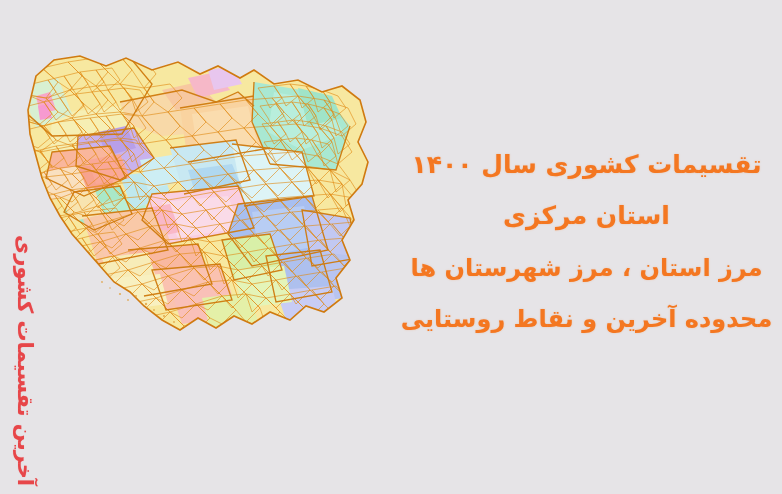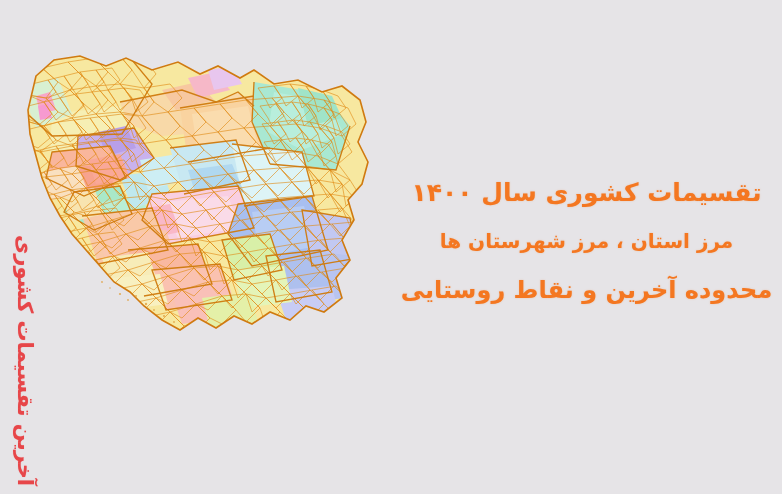--- a/index.html
+++ b/index.html
@@ -72,21 +72,21 @@
   .headline {
     color: #f47721;
     font-weight: 700;
     text-align: center;
     white-space: nowrap;
     direction: rtl;
     text-shadow: 0 0 2px rgba(244,119,33,0.28);
   }
   .line-1 { font-size: 25px; margin: 0 0 22px 0; }
   .line-2 { font-size: 25px; margin: 0 0 24px 0; }
-  .line-3 { font-size: 20px; margin: 0 0 23px 0; }
+  .line-3 { font-size: 24px; margin: 0 0 23px 0; }
   .line-4 { font-size: 24px; margin: 0 0 23px 0; }
   .line-5 { font-size: 24px; margin: 0; }
 </style>
 </head>
 <body>
 
 <div id="stage">
 
   <div id="map-panel">
 
@@ -425,17 +425,18 @@
         <circle cx="108" cy="244" r="0.8"></circle>
         <circle cx="100" cy="238" r="0.9"></circle>
       </g>
     </svg>
 
     <div id="vertical-caption">آخرین تقسیمات کشوری</div>
   </div>
 
   <div id="text-panel">
     <div class="headline line-1">تقسیمات کشوری سال ۱۴۰۰</div>
+    <div class="headline line-2">استان مرکزی</div>
     <div class="headline line-3">مرز استان ، مرز شهرستان ها</div>
     <div class="headline line-5">محدوده آخرین و نقاط روستایی</div>
   </div>
 
 </div>
 
 </body></html>

